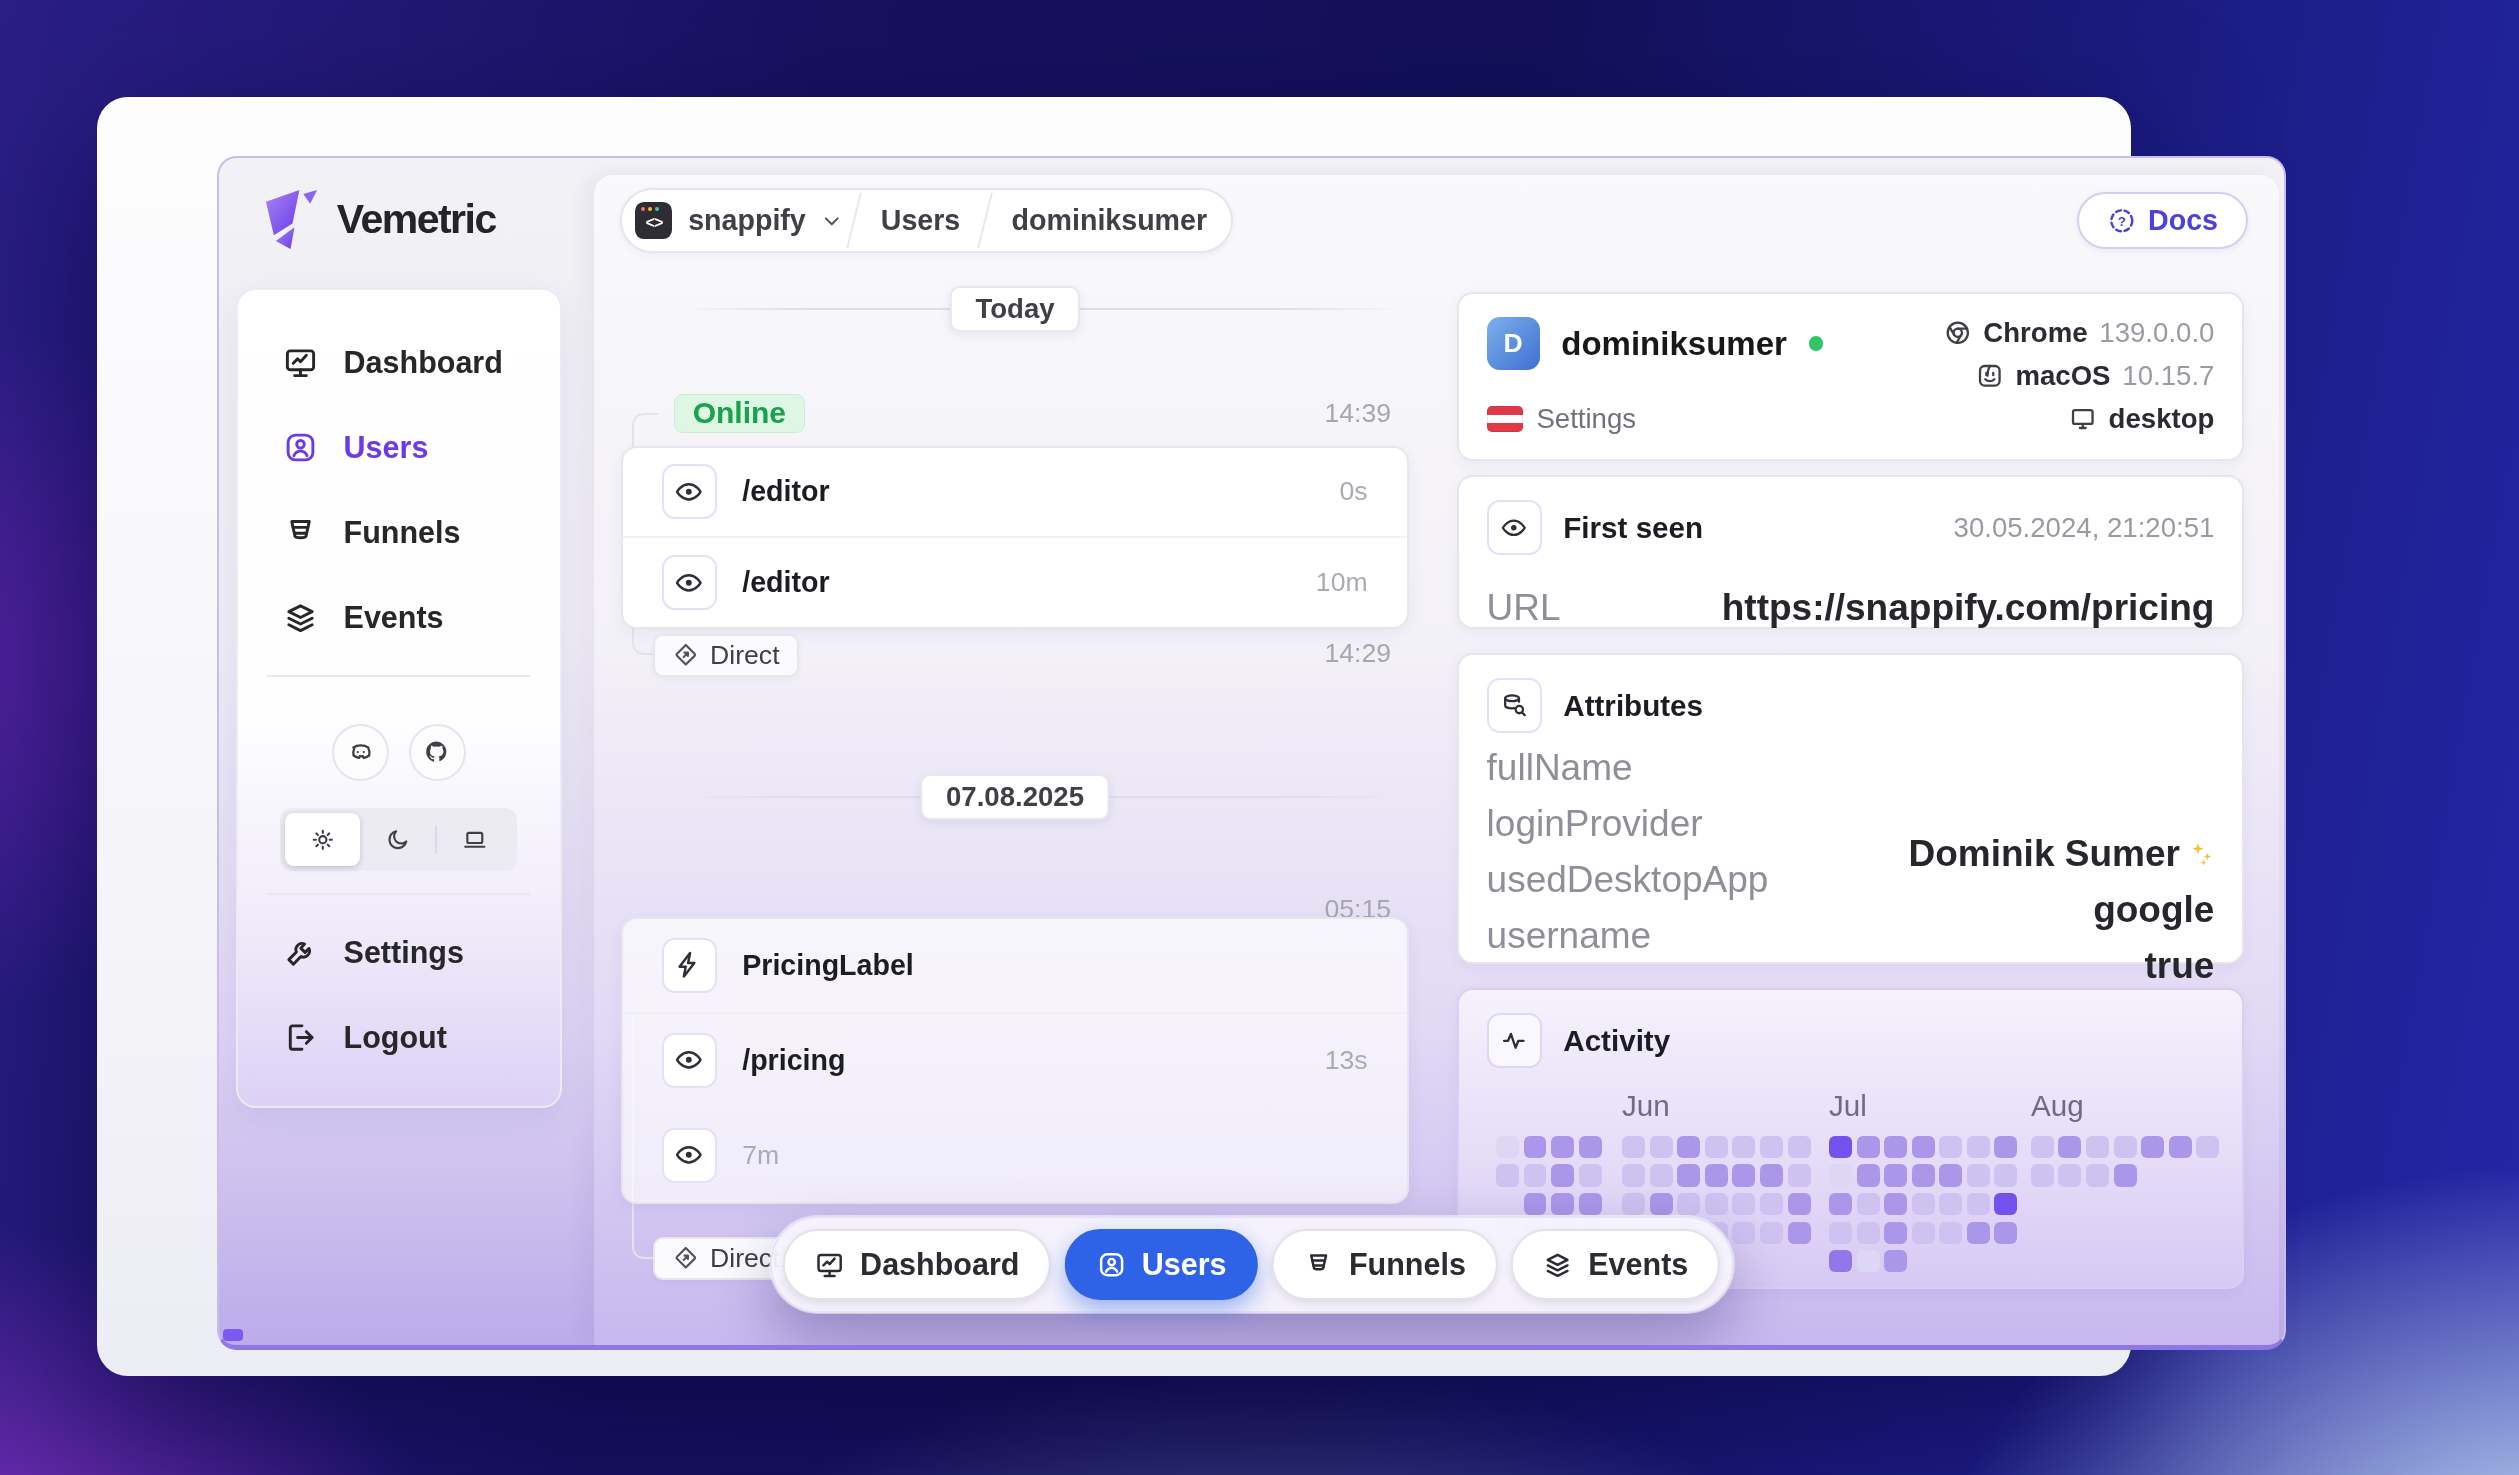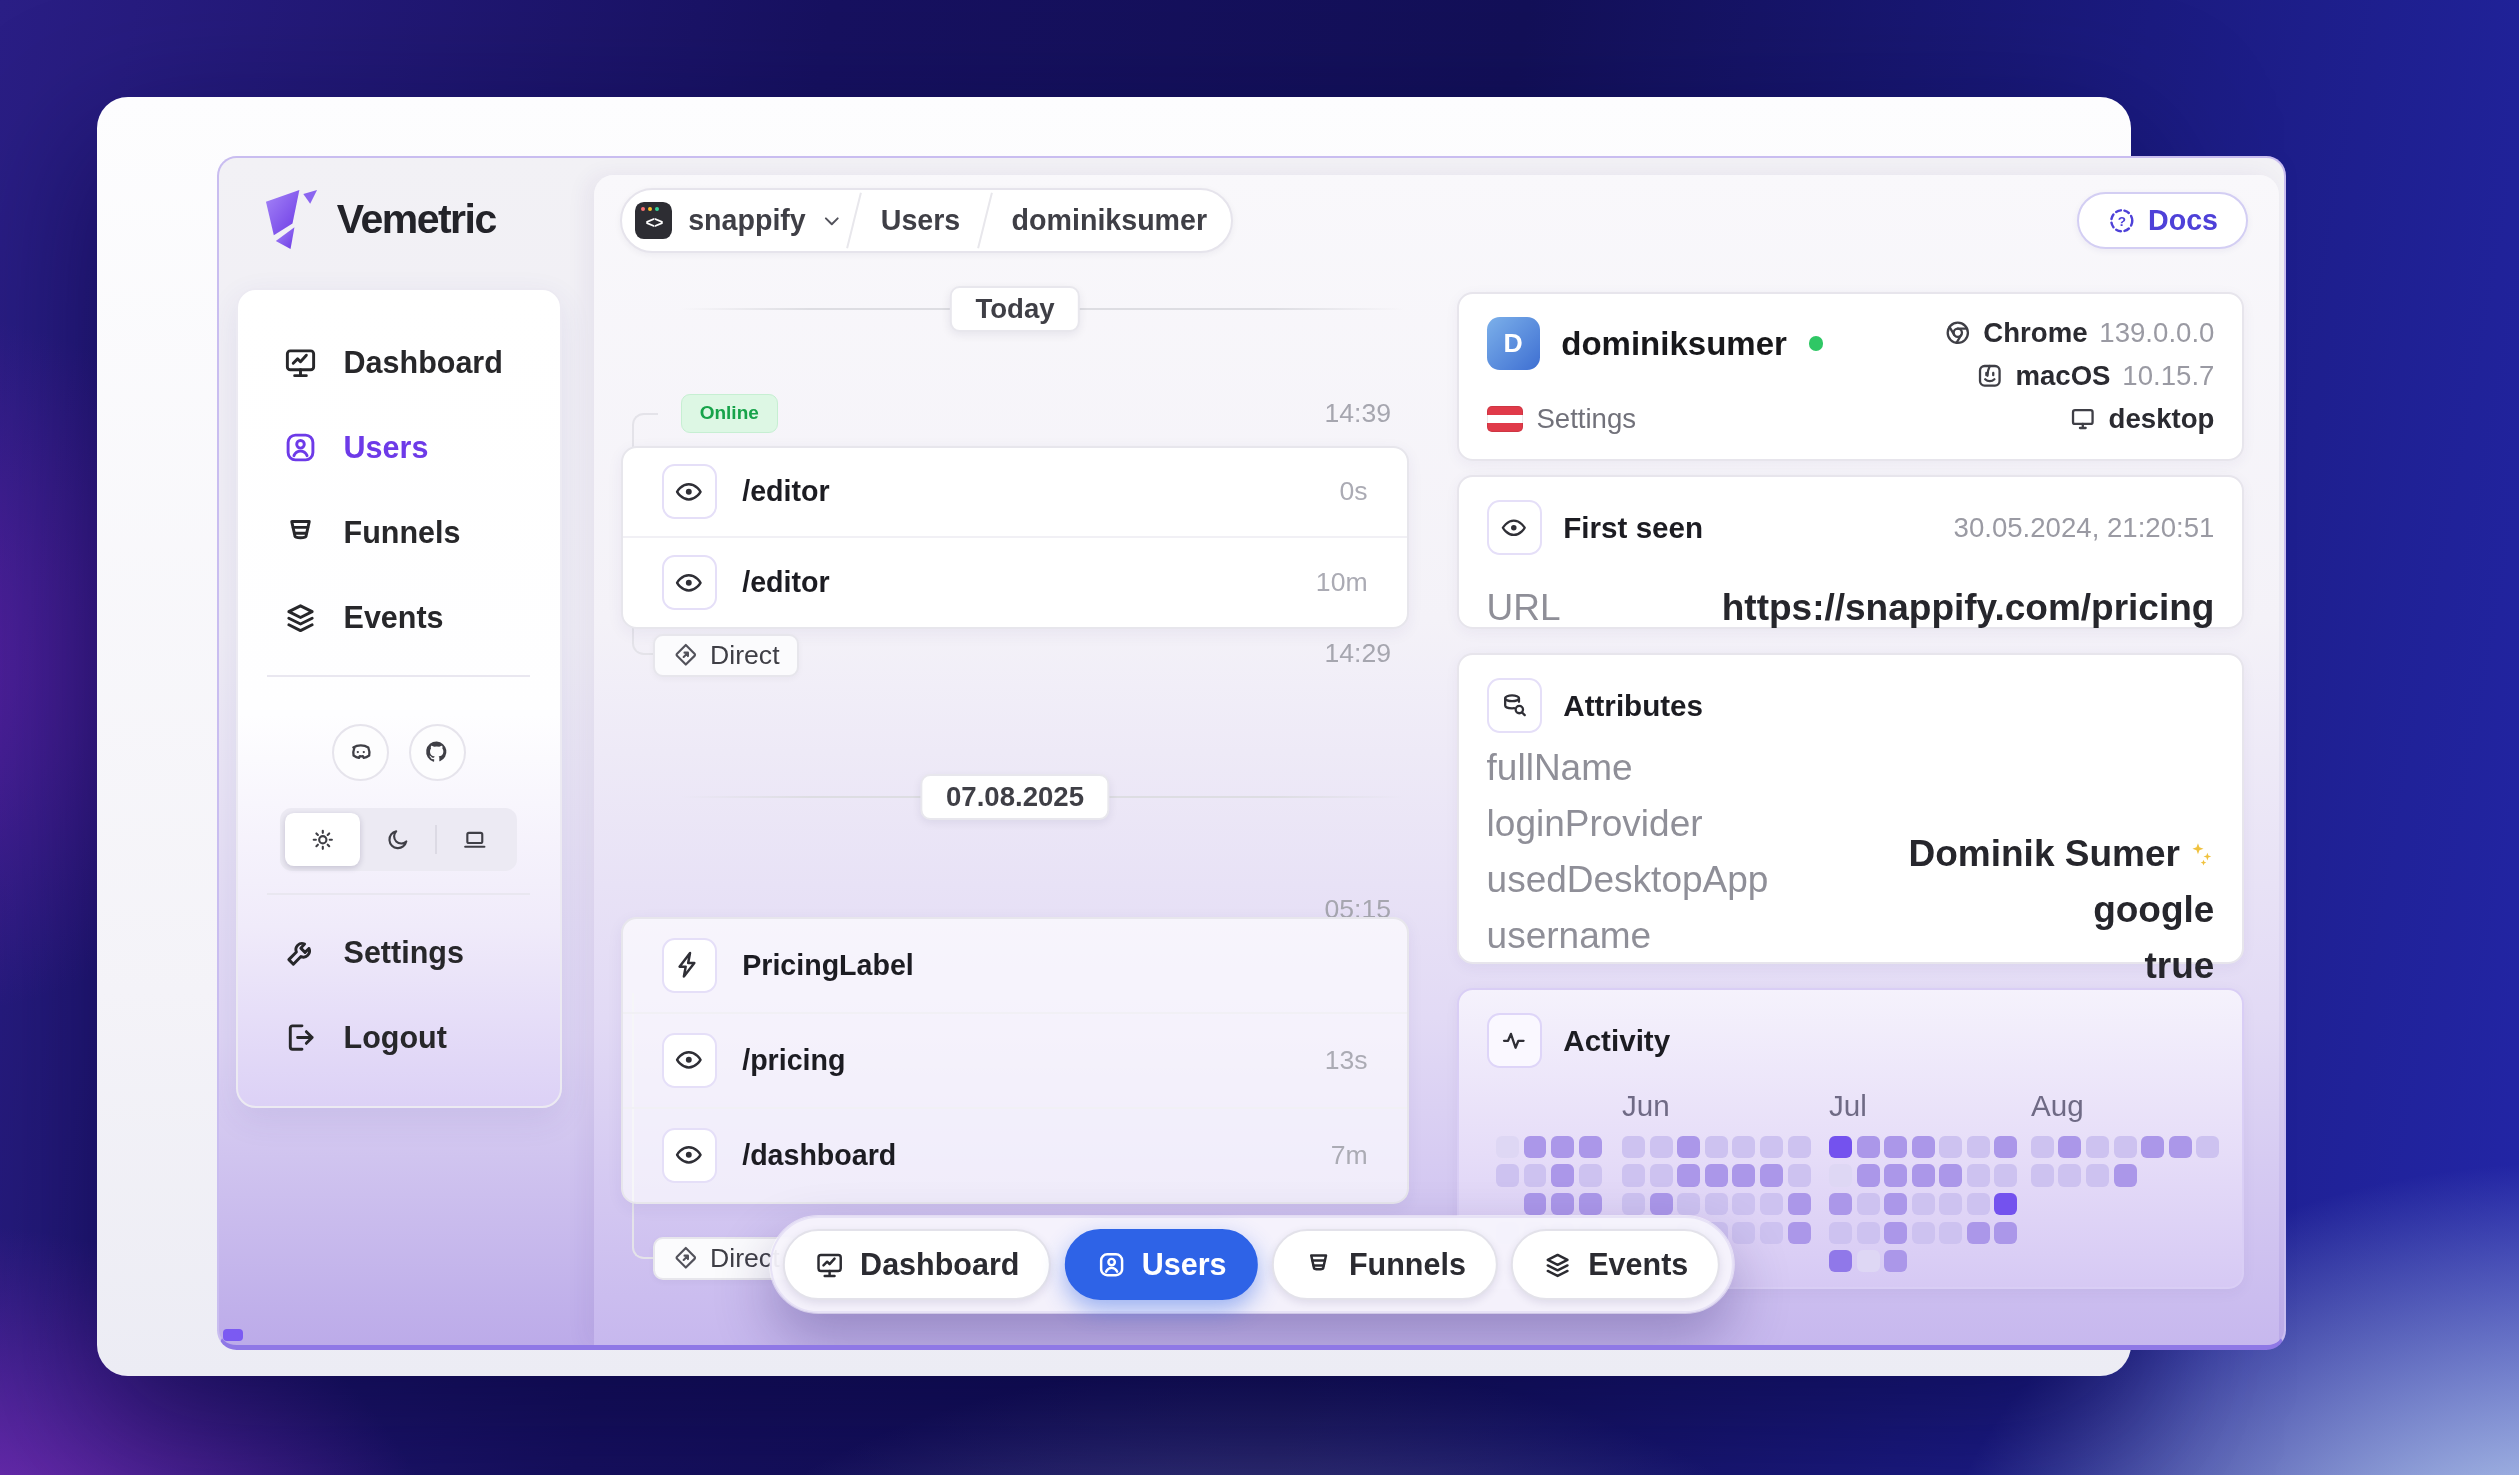--- a/index.html
+++ b/index.html
@@ -75,23 +75,23 @@
     padding:0 27.6px; border:2px solid #d3cef3; border-radius:984px; background:#fff;
     color:#4e41d8; font-size:28.6px; font-weight:700; cursor:pointer; box-shadow:0 2px 7.9px rgba(40,20,120,0.06); }
 
   
   .tl-line { position:absolute; left:86px; width:724px; height:2px;
     background:linear-gradient(90deg,rgba(221,221,226,0) 0%,#dddde2 18%,#dddde2 82%,rgba(221,221,226,0) 100%); }
   .tl-badge { position:absolute; left:421px; transform:translateX(-50%); height:46px;
     background:#fff; border:2px solid #e8e7ed; border-radius:9.9px; padding:0 23.6px;
     display:flex; align-items:center; font-size:27.6px; font-weight:600; color:#3f3f46;
     box-shadow:0 3px 9.9px rgba(20,10,60,0.07); z-index:2; }
-  .online-badge { position:absolute; left:87px; height:39px; background:var(--online-bg);
+  .online-badge { position:absolute; left:80px; height:39px; background:var(--online-bg);
     border:1px solid #c6efd2; border-radius:8.9px; padding:0 17.7px; display:flex; align-items:center;
-    font-size:19px; font-weight:600; color:var(--online-text); z-index:2; }
+    font-size:30px; font-weight:600; color:var(--online-text); z-index:2; }
   .tl-time { position:absolute; left:630px; width:167px; text-align:right; font-size:26.6px; color:#a6a6af; }
   .bracket { position:absolute; left:38px; width:25.6px; border-left:2px solid #e4e3e9;
     border-bottom:2px solid #e4e3e9; border-bottom-left-radius:11.8px; z-index:0; }
   .bracket.topcurve { border-top:2px solid #e4e3e9; border-top-left-radius:11.8px; }
   .s-card { position:absolute; left:26.6px; width:788px; background:#fff; border:2px solid #e7e6ec;
     border-radius:15.8px; box-shadow:0 4.9px 15.8px rgba(50,30,120,0.06); display:flex; flex-direction:column;
     z-index:1; overflow:hidden; }
   .s-card.tinted { background:rgba(255,255,255,0.66); }
   .s-row { flex:1; display:flex; align-items:center; gap:25.6px; padding:0 39px; cursor:pointer; }
   .s-row + .s-row { border-top:2px solid #f1f0f5; }
@@ -372,21 +372,20 @@
           <span class="s-label">/pricing</span>
           <span class="s-dur">13s</span>
         </div>
         <div class="s-row">
           <span class="icon-box">
             <svg class="ic" viewBox="0 0 24 24" width="29.6" height="29.6">
                 <path d="M2.5 12S6 5.8 12 5.8 21.5 12 21.5 12 18 18.2 12 18.2 2.5 12 2.5 12z"></path>
                 <circle cx="12" cy="12" r="2.4" fill="currentColor" stroke="none"></circle>
               </svg>
           </span>
-          <span class="s-label">/dashboard</span>
           <span class="s-dur">7m</span>
         </div>
       </div>
 
       <div class="direct-badge" style="top:1062px">
         <span>
           <svg class="ic" viewBox="0 0 24 24" width="25.6" height="25.6" style="color:#52525b">
               <path d="M12 2.8l8.2 8.2a1.4 1.4 0 0 1 0 2L12 21.2 3.8 13a1.4 1.4 0 0 1 0-2L12 2.8z"></path>
               <path d="M10 14l4-4M14 13.2V10h-3.2"></path>
             </svg>

